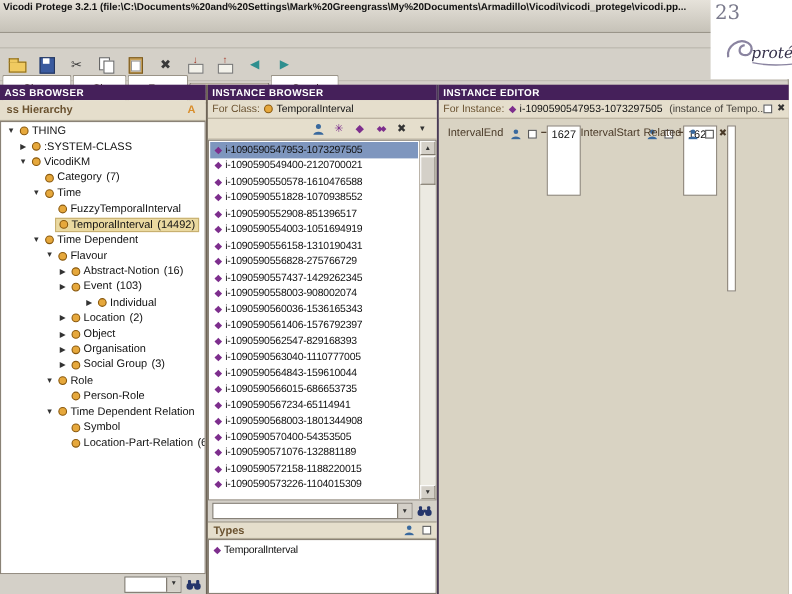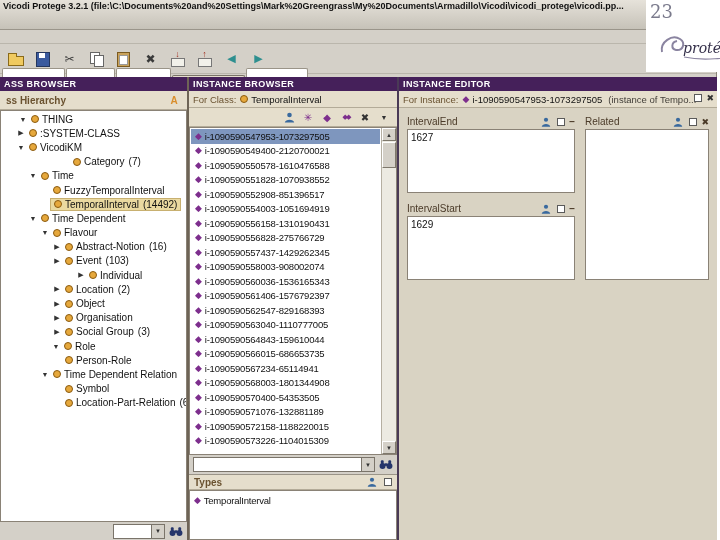--- a/index.html
+++ b/index.html
@@ -87,21 +87,21 @@
   .sb-thumb{position:absolute;left:0;top:14px;width:14px;height:26px;background:#D4D0C8;border:1px solid;border-color:#fff #7e786c #7e786c #fff}
   .findrow{height:19px;display:flex;align-items:center;gap:4px;padding:1px 4px;flex:none;background:#D4D0C8}
   .findrow .combo{flex:1}
   .sechead{height:16px;background:#E5DECC;display:flex;align-items:center;gap:5px;padding:0 5px;
            border-top:1px solid #9a9488;border-bottom:1px solid #b3ab98;flex:none}
   .sechead .sublabel{flex:1;font-weight:bold}
   .types-list{height:50px;background:#fff;border:1px solid #8a8276;flex:none;padding-top:2px}
 
   
   .ed-body{flex:1;display:flex;gap:10px;padding:6px 8px;overflow:hidden}
-  .ed-col{display:flex;flex-direction:column;min-width:0}
+  .ed-col{display:flex;flex-direction:row;min-width:0}
   .ed-col.left{width:168px;flex:none}
   .ed-col.right{flex:1}
   .wlabel{height:15px;display:flex;align-items:center;gap:4px;color:#4a3a28;font-size:10px}
   .wlabel .lbl{flex:1;white-space:nowrap;overflow:hidden}
   .wbox{background:#fff;border:1px solid #8a8276;font-size:10px;padding:2px 3px}
   .sq{width:8px;height:8px;background:#fff;border:1px solid #5a5a5a;display:inline-block;flex:none}
   .gap8{height:8px;flex:none}
   .ed-icons{position:absolute;right:3px;top:2px;display:flex;gap:4px;align-items:center}
   .instof{color:#44403a;margin-left:6px}
 
@@ -167,21 +167,21 @@
     <div class="main">
 
       <div class="panel" id="class-panel">
         <div class="phead">ASS BROWSER</div>
         <div class="ibar" style="justify-content:space-between">
           <span class="sublabel" style="font-weight:bold">ss Hierarchy</span>
           <span class="mini sorticon">A</span>
         </div>
         <div class="tree">
 
-        <div class="tree-row expanded" style="padding-left: 17px;">
+        <div class="tree-row expanded" style="padding-left: 4px;">
               <span class="arr">▼</span>
               <span class="inner">
                 <span class="cdot"></span>
                 <span>THING</span>
                 <span class="tcount"></span>
               </span>
             </div>
             <div class="tree-row collapsed" style="padding-left: 15px;">
               <span class="arr">▶</span>
               <span class="inner">
@@ -191,21 +191,21 @@
               </span>
             </div>
             <div class="tree-row expanded" style="padding-left: 15px;">
               <span class="arr">▼</span>
               <span class="inner">
                 <span class="cdot"></span>
                 <span>VicodiKM</span>
                 <span class="tcount"></span>
               </span>
             </div>
-            <div class="tree-row leaf" style="padding-left: 27px; margin-left: 32px;">
+            <div class="tree-row leaf" style="padding-left: 27px;">
               <span class="arr"></span>
               <span class="inner">
                 <span class="cdot"></span>
                 <span>Category</span>
                 <span class="tcount">(7)</span>
               </span>
             </div>
             <div class="tree-row expanded" style="padding-left: 27px;">
               <span class="arr">▼</span>
               <span class="inner">
@@ -295,21 +295,21 @@
               </span>
             </div>
             <div class="tree-row collapsed" style="padding-left: 51px;">
               <span class="arr">▶</span>
               <span class="inner">
                 <span class="cdot"></span>
                 <span>Social Group</span>
                 <span class="tcount">(3)</span>
               </span>
             </div>
-            <div class="tree-row expanded" style="padding-left: 39px; margin-left: 11px;">
+            <div class="tree-row expanded" style="padding-left: 39px;">
               <span class="arr">▼</span>
               <span class="inner">
                 <span class="cdot"></span>
                 <span>Role</span>
                 <span class="tcount"></span>
               </span>
             </div>
             <div class="tree-row leaf" style="padding-left: 51px;">
               <span class="arr"></span>
               <span class="inner">

